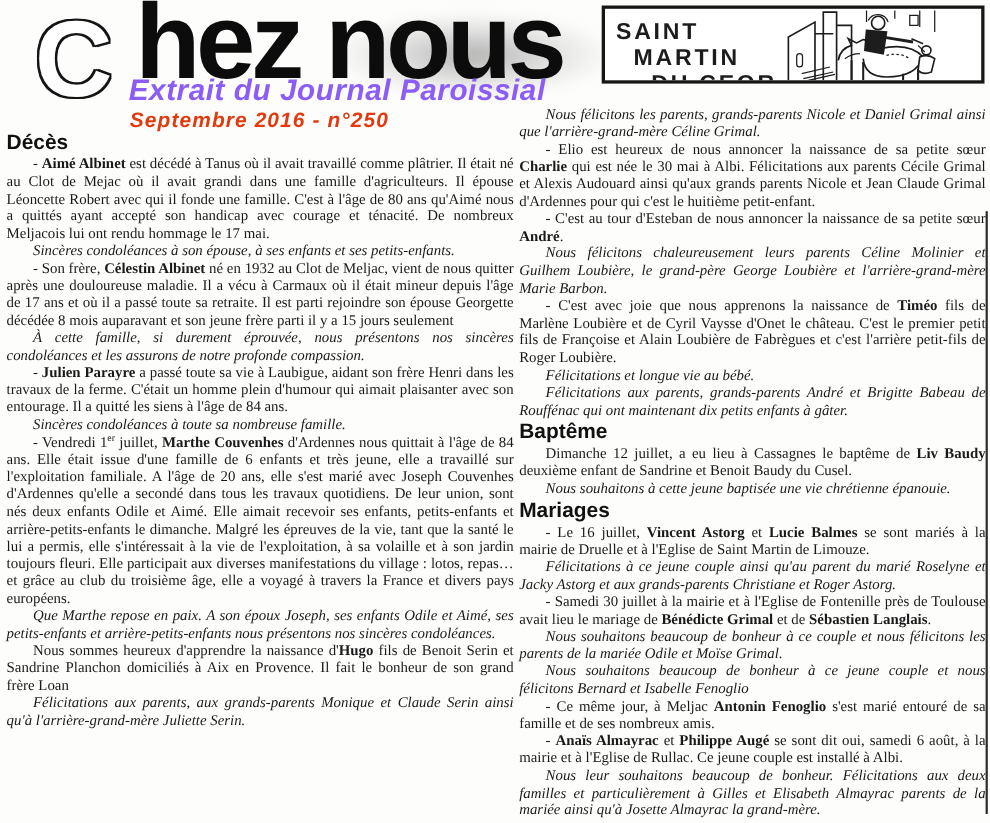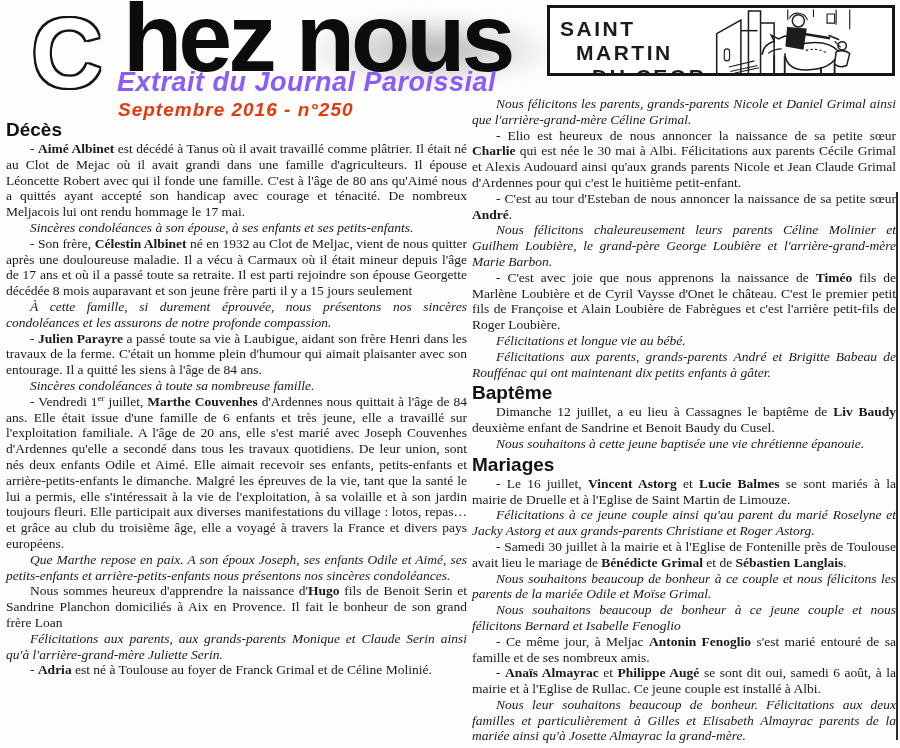--- a/index.html
+++ b/index.html
@@ -139,21 +139,20 @@
       <p class="para"><span>- </span><b>Aimé Albinet</b><span> est décédé à Tanus où il avait travaillé comme plâtrier. Il était né au Clot de Mejac où il avait grandi dans une famille d'agriculteurs. Il épouse Léoncette Robert avec qui il fonde une famille. C'est à l'âge de 80 ans qu'Aimé nous a quittés ayant accepté son handicap avec courage et ténacité. De nombreux Meljacois lui ont rendu hommage le 17 mai.</span></p>
       <p class="para ital"><span>Sincères condoléances à son épouse, à ses enfants et ses petits-enfants.</span></p>
       <p class="para"><span>- Son frère, </span><b>Célestin Albinet</b><span> né en 1932 au Clot de Meljac, vient de nous quitter après une douloureuse maladie. Il a vécu à Carmaux où il était mineur depuis l'âge de 17 ans et où il a passé toute sa retraite. Il est parti rejoindre son épouse Georgette décédée 8 mois auparavant et son jeune frère parti il y a 15 jours seulement</span></p>
       <p class="para ital"><span>À cette famille, si durement éprouvée, nous présentons nos sincères condoléances et les assurons de notre profonde compassion.</span></p>
       <p class="para"><span>- </span><b>Julien Parayre</b><span> a passé toute sa vie à Laubigue, aidant son frère Henri dans les travaux de la ferme. C'était un homme plein d'humour qui aimait plaisanter avec son entourage. Il a quitté les siens à l'âge de 84 ans.</span></p>
       <p class="para ital"><span>Sincères condoléances à toute sa nombreuse famille.</span></p>
       <p class="para"><span>- Vendredi 1</span><sup>er</sup><span> juillet, </span><b>Marthe Couvenhes</b><span> d'Ardennes nous quittait à l'âge de 84 ans. Elle était issue d'une famille de 6 enfants et très jeune, elle a travaillé sur l'exploitation familiale. A l'âge de 20 ans, elle s'est marié avec Joseph Couvenhes d'Ardennes qu'elle a secondé dans tous les travaux quotidiens. De leur union, sont nés deux enfants Odile et Aimé. Elle aimait recevoir ses enfants, petits-enfants et arrière-petits-enfants le dimanche. Malgré les épreuves de la vie, tant que la santé le lui a permis, elle s'intéressait à la vie de l'exploitation, à sa volaille et à son jardin toujours fleuri. Elle participait aux diverses manifestations du village : lotos, repas… et grâce au club du troisième âge, elle a voyagé à travers la France et divers pays européens.</span></p>
       <p class="para ital"><span>Que Marthe repose en paix. A son époux Joseph, ses enfants Odile et Aimé, ses petits-enfants et arrière-petits-enfants nous présentons nos sincères condoléances.</span></p>
       <p class="para"><span>Nous sommes heureux d'apprendre la naissance d'</span><b>Hugo</b><span> fils de Benoit Serin et Sandrine Planchon domiciliés à Aix en Provence. Il fait le bonheur de son grand frère Loan</span></p>
       <p class="para ital"><span>Félicitations aux parents, aux grands-parents Monique et Claude Serin ainsi qu'à l'arrière-grand-mère Juliette Serin.</span></p>
-      <p class="para"><span>- </span><b>Adria</b><span> est né à Toulouse au foyer de Franck Grimal et de Céline Molinié.</span></p>
     </div>
   <div id="right-col" class="col">
       <p class="para ital"><span>Nous félicitons les parents, grands-parents Nicole et Daniel Grimal ainsi que l'arrière-grand-mère Céline Grimal.</span></p>
       <p class="para"><span>- Elio est heureux de nous annoncer la naissance de sa petite sœur </span><b>Charlie</b><span> qui est née le 30 mai à Albi. Félicitations aux parents Cécile Grimal et Alexis Audouard ainsi qu'aux grands parents Nicole et Jean Claude Grimal d'Ardennes pour qui c'est le huitième petit-enfant.</span></p>
       <p class="para"><span>- C'est au tour d'Esteban de nous annoncer la naissance de sa petite sœur </span><b>André</b><span>.</span></p>
       <p class="para ital"><span>Nous félicitons chaleureusement leurs parents Céline Molinier et Guilhem Loubière, le grand-père George Loubière et l'arrière-grand-mère Marie Barbon.</span></p>
       <p class="para"><span>- C'est avec joie que nous apprenons la naissance de </span><b>Timéo</b><span> fils de Marlène Loubière et de Cyril Vaysse d'Onet le château. C'est le premier petit fils de Françoise et Alain Loubière de Fabrègues et c'est l'arrière petit-fils de Roger Loubière.</span></p>
       <p class="para ital"><span>Félicitations et longue vie au bébé.</span></p>
       <p class="para ital"><span>Félicitations aux parents, grands-parents André et Brigitte Babeau de Rouffénac qui ont maintenant dix petits enfants à gâter.</span></p>
       <h2 class="sec">Baptême</h2>

